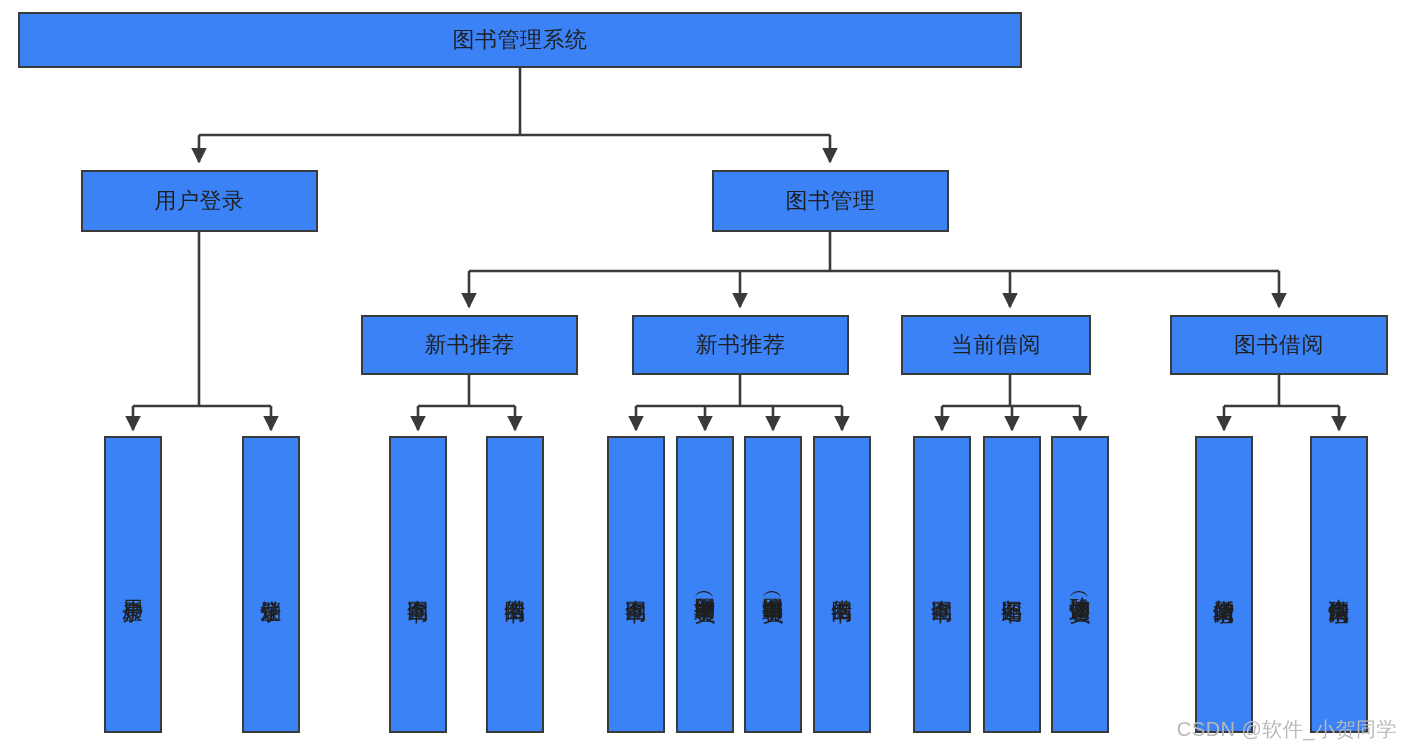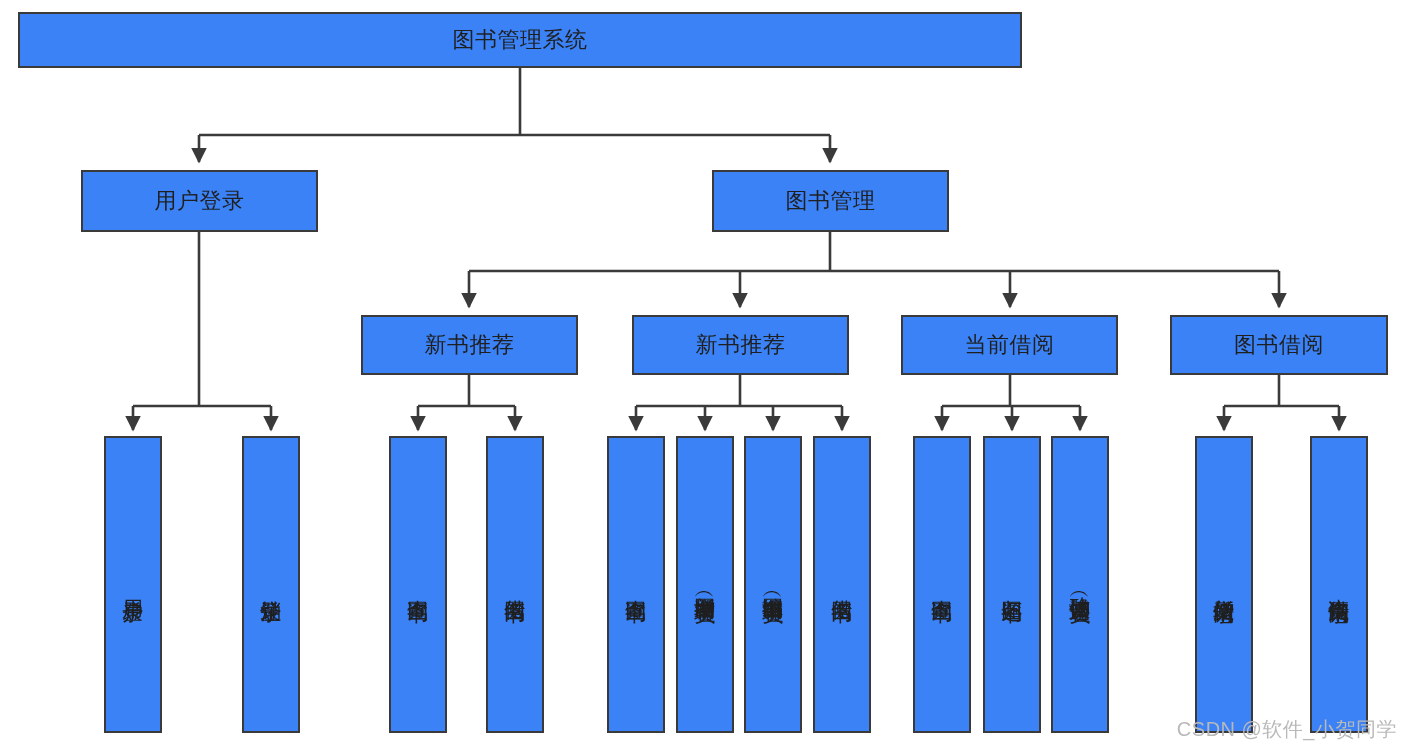--- a/index.html
+++ b/index.html
@@ -112,21 +112,21 @@
   <div class="node h-node" style="left:712px;top:170px;width:237px;height:62px;">
     <span class="lbl">图书管理</span>
   </div>
 
   <div class="node h-node" style="left:361px;top:315px;width:217px;height:60px;">
     <span class="lbl">新书推荐</span>
   </div>
   <div class="node h-node" style="left:632px;top:315px;width:217px;height:60px;">
     <span class="lbl">新书推荐</span>
   </div>
-  <div class="node h-node" style="left:901px;top:315px;width:217px;height:60px;">
+  <div class="node h-node" style="left:901px;top:315px;width:190px;height:60px;">
     <span class="lbl">当前借阅</span>
   </div>
   <div class="node h-node" style="left:1170px;top:315px;width:218px;height:60px;">
     <span class="lbl">图书借阅</span>
   </div>
 
   <div class="node v-node" style="left:104px;top:436px;width:58px;height:297px;">
     <span class="lbl">用户登录</span>
   </div>
   <div class="node v-node" style="left:242px;top:436px;width:58px;height:297px;">

